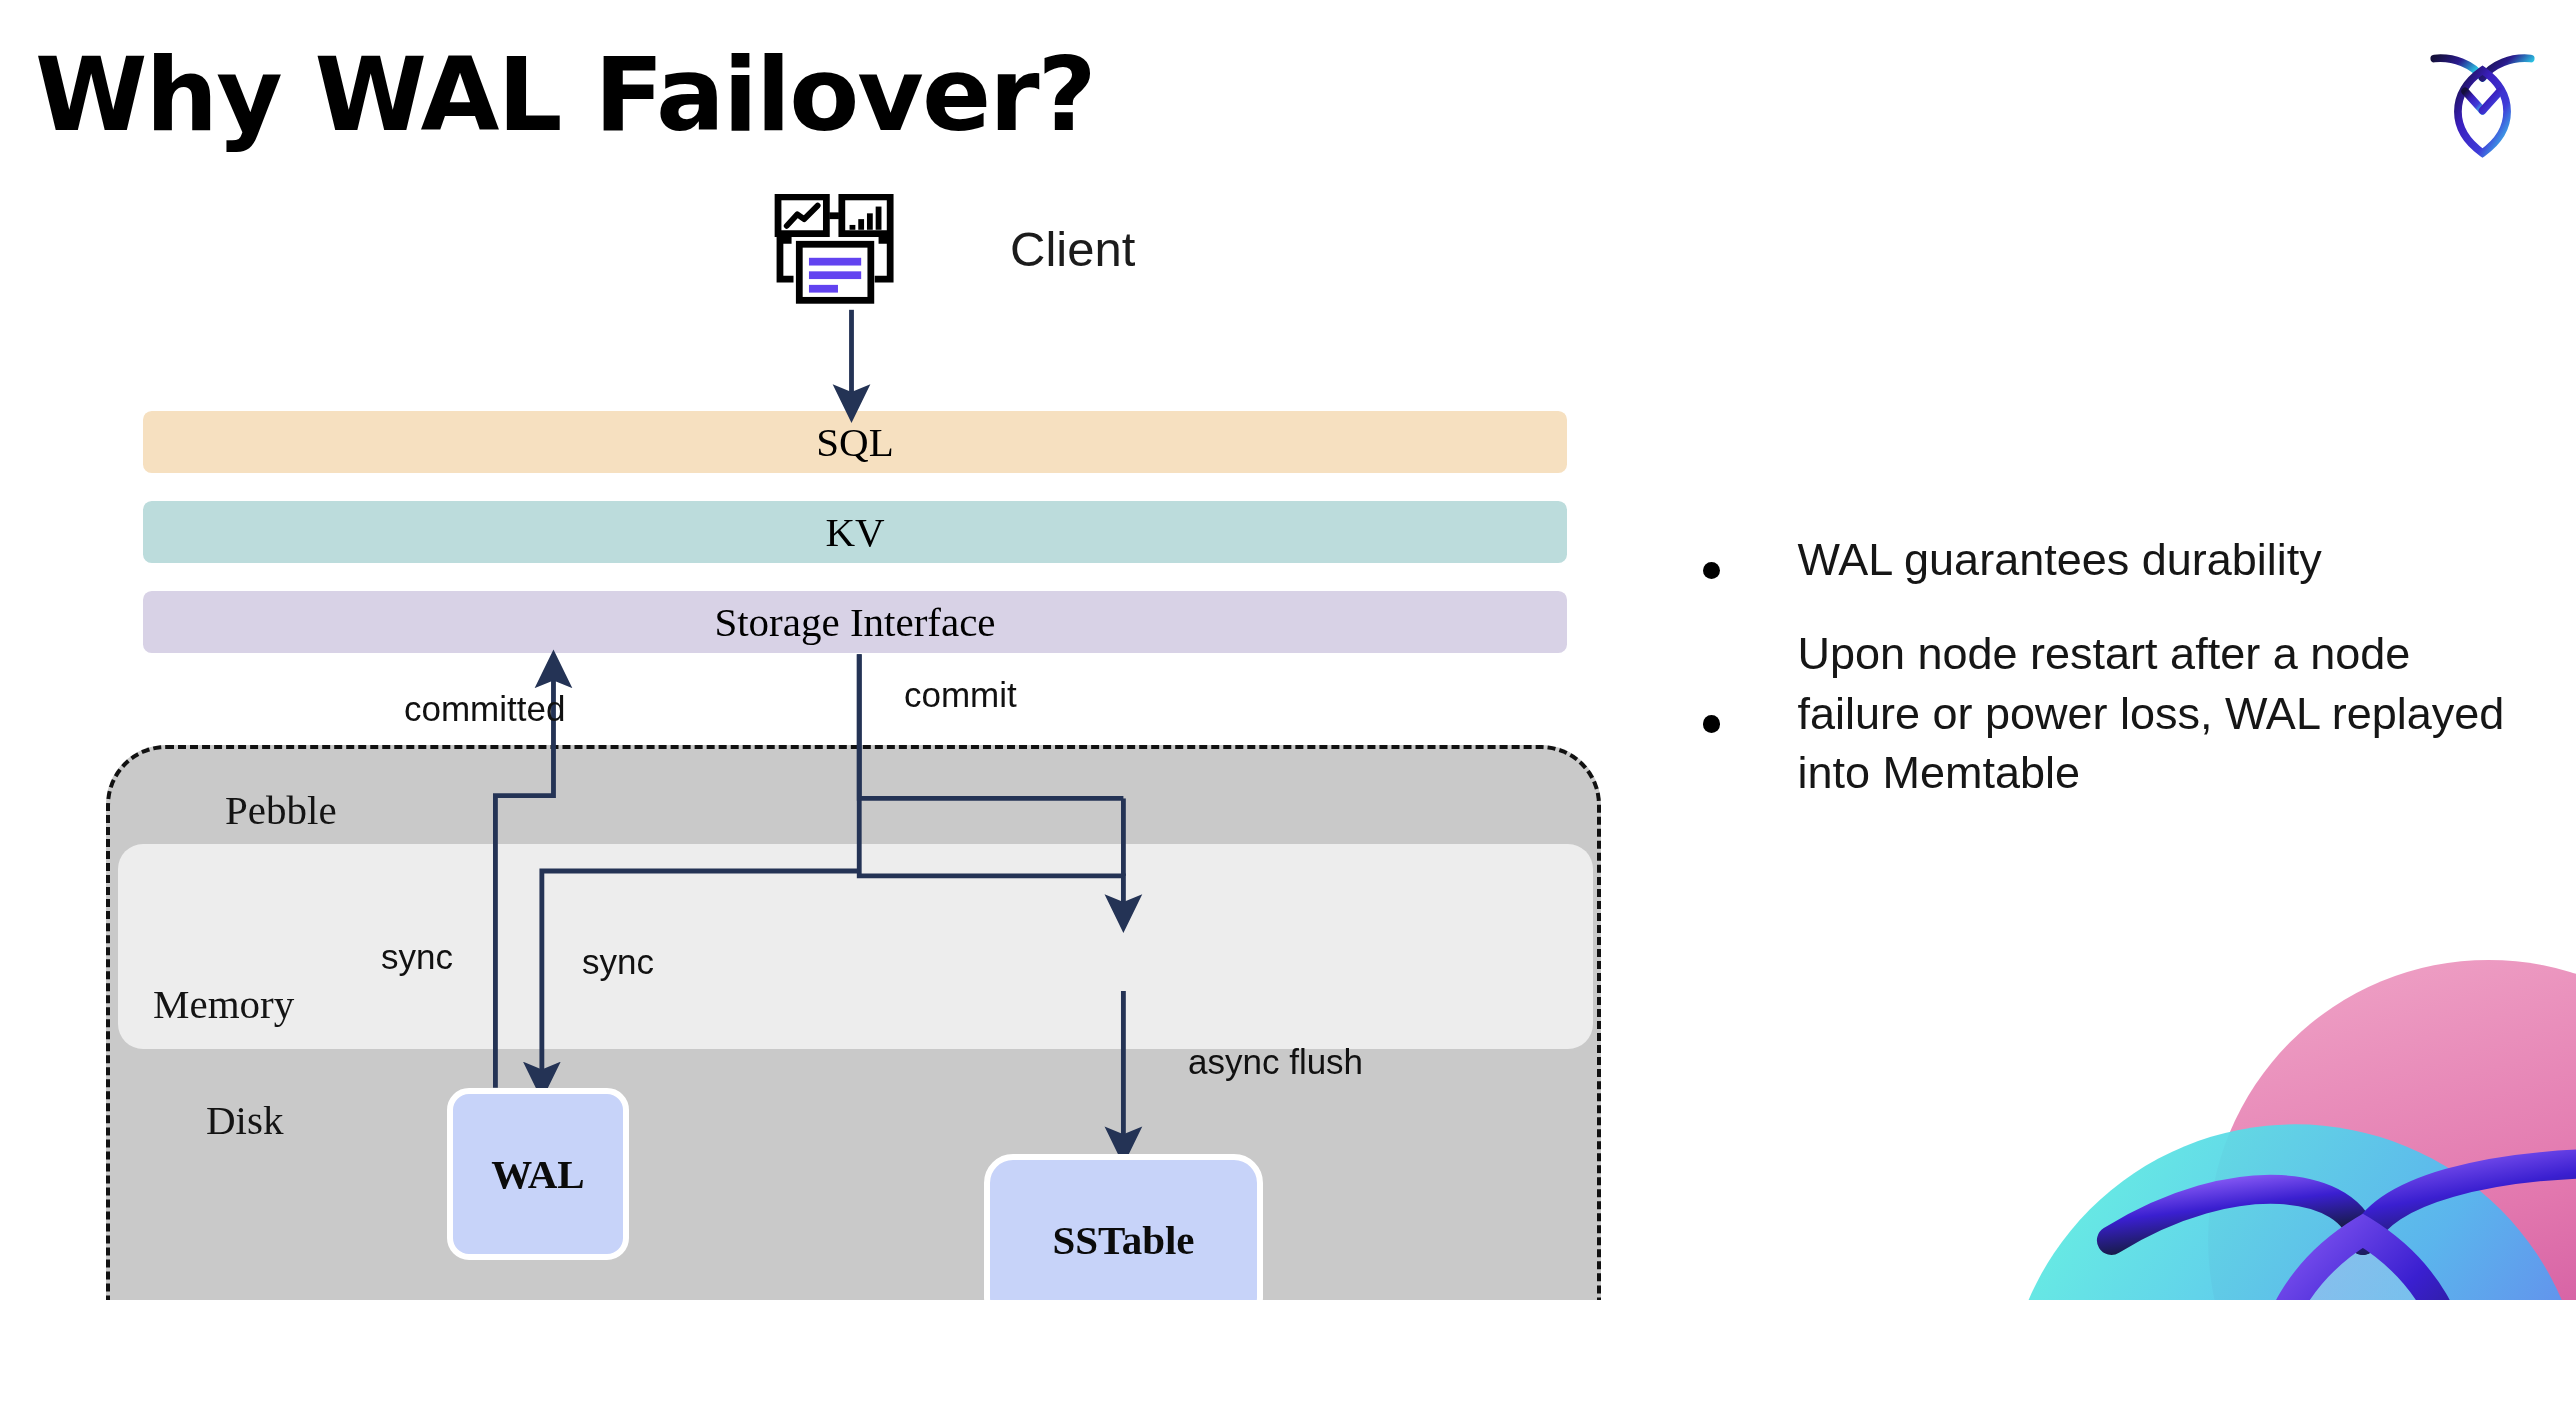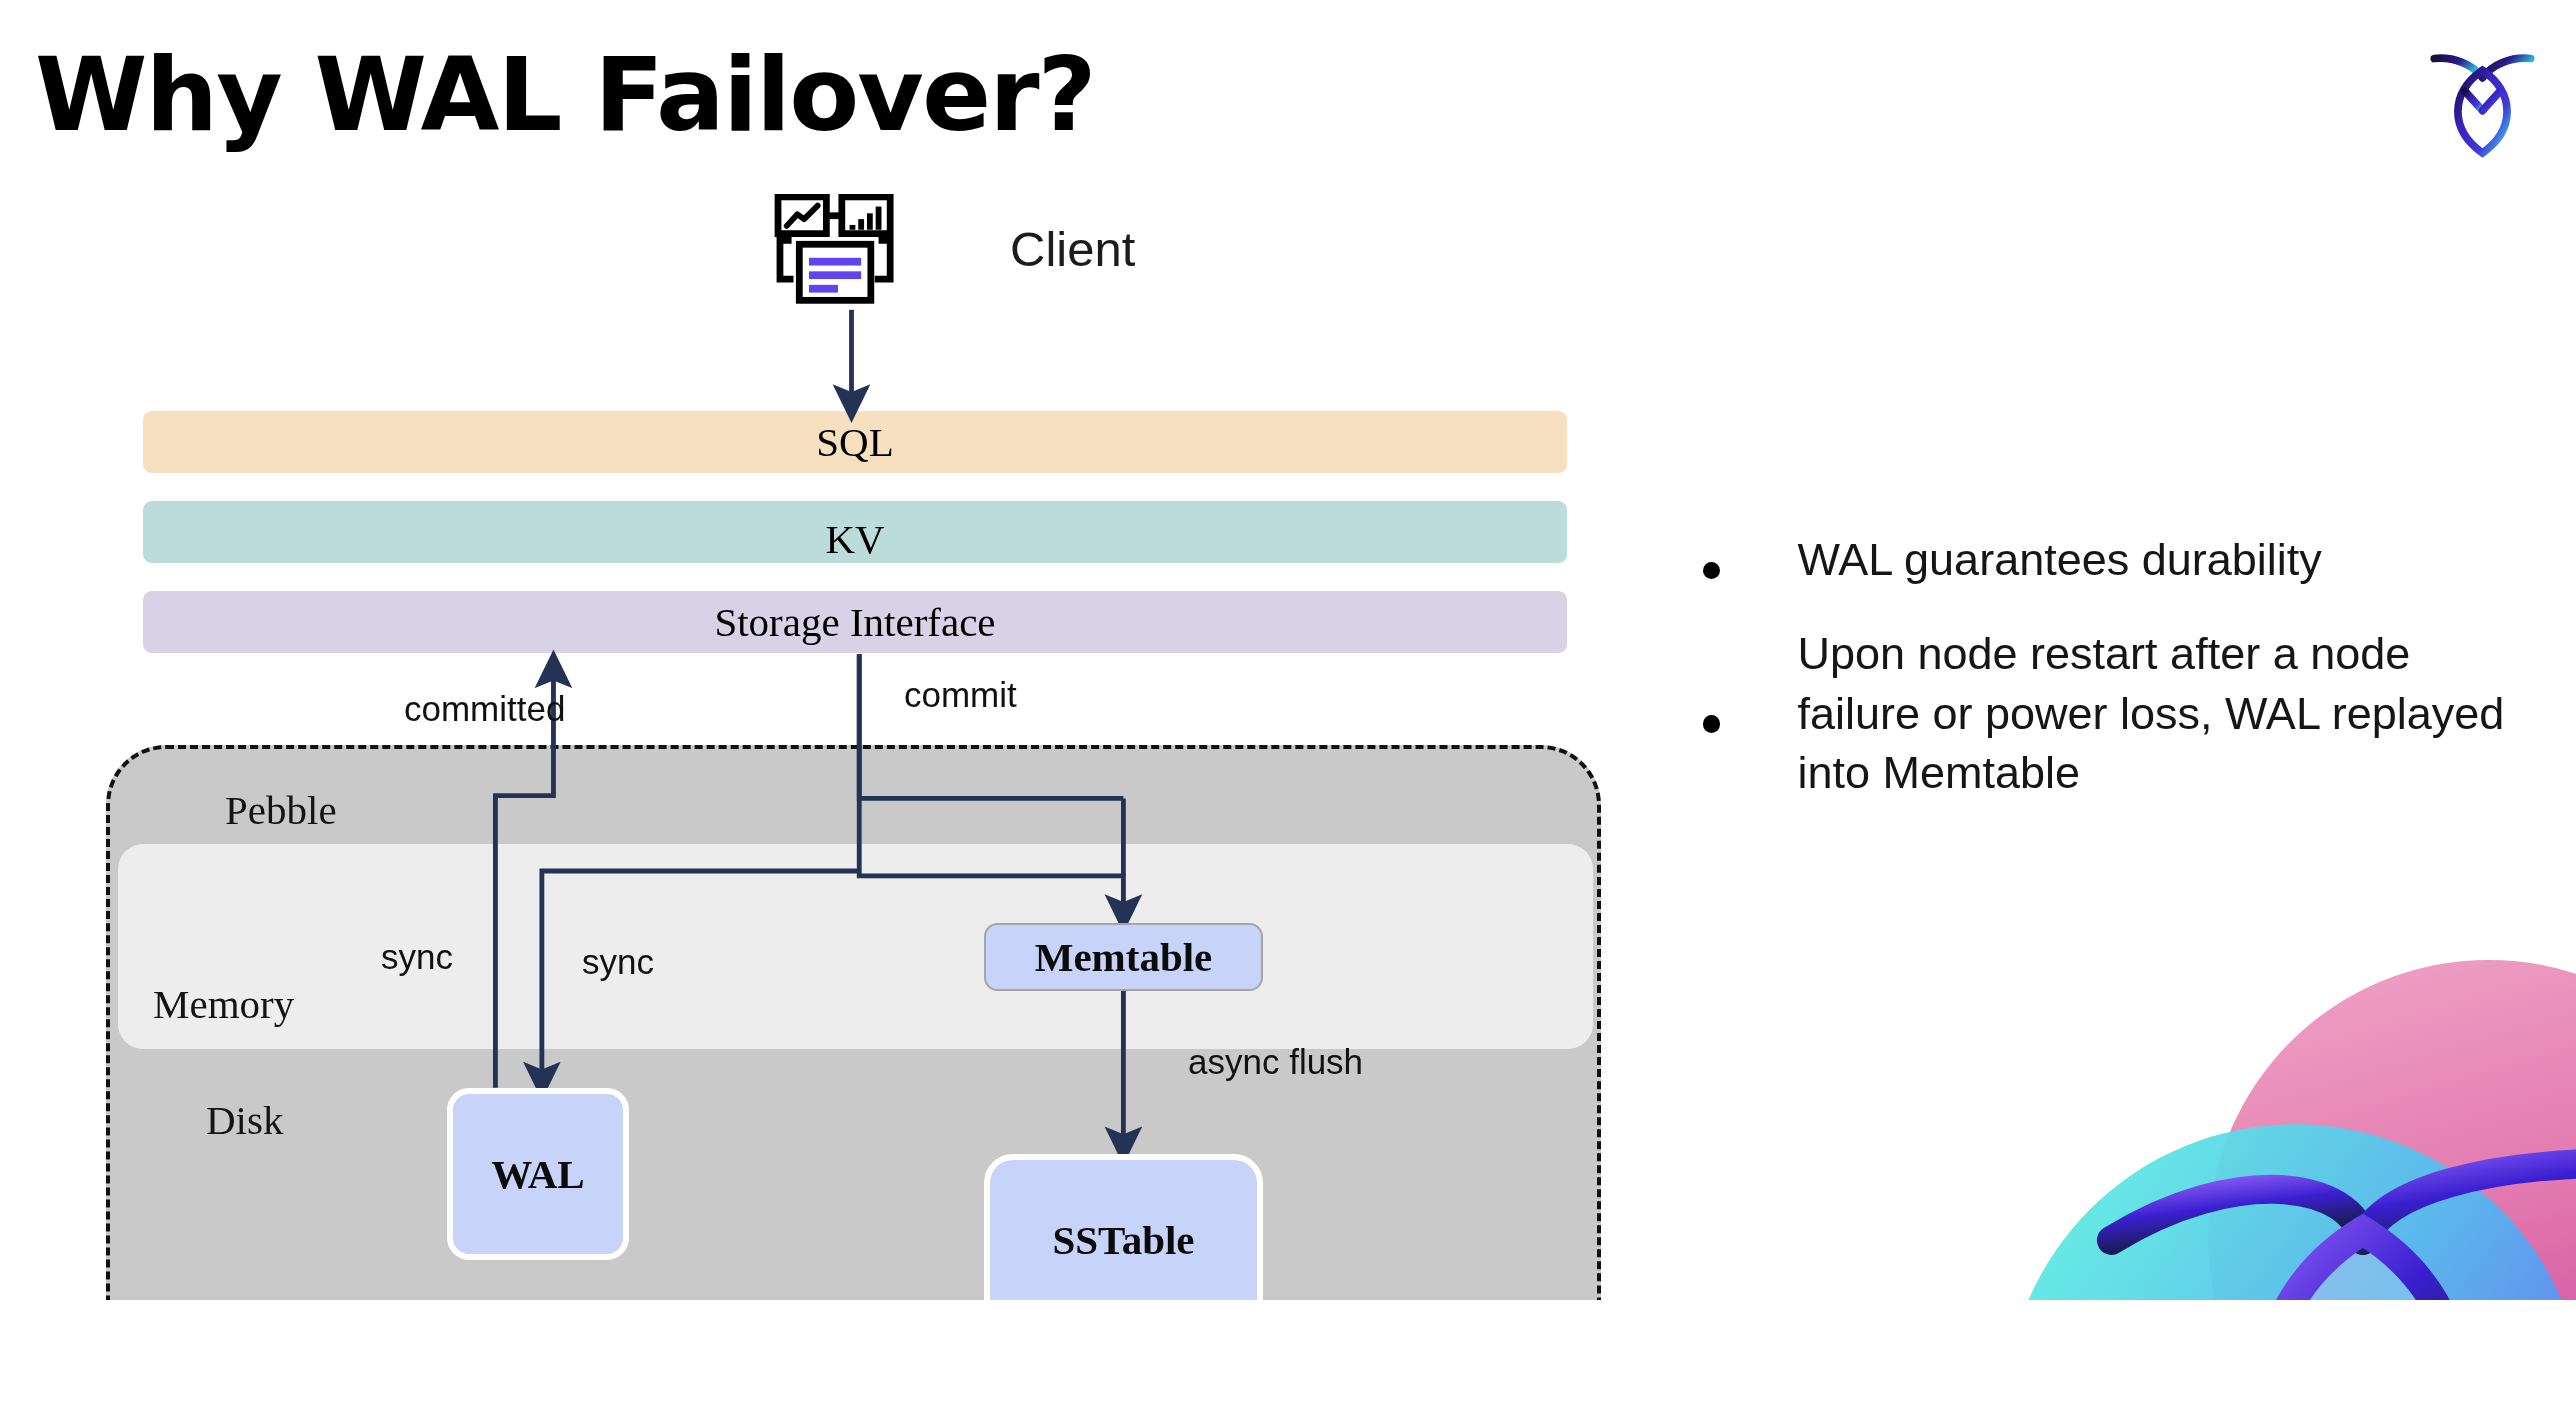--- a/index.html
+++ b/index.html
@@ -85,21 +85,21 @@
     height: 62px;
     border-radius: 8.7px;
     display: flex;
     align-items: center;
     justify-content: center;
     font-family: "Liberation Serif", serif;
     font-size: 41px;
     color: #000000;
   }
   #layer-sql { top: 411px; }
-  #layer-kv  { top: 501px; align-items: flex-end; }
+  #layer-kv  { top: 501px; }
   #layer-si  { top: 591px; }
 
   
   #pebble-box {
     position: absolute;
     left: 106px;
     top: 745px;
     width: 1495px;
     height: 648px;
     border: 4.8px dashed #111111;
@@ -372,23 +372,20 @@
         <path d="M512 1124 L512 822 L572 822 L572 690" marker-end="url(#arrowHead)"></path>
 
         <path d="M1161 825 L1161 905"></path>
         <path d="M560 1110 L560 900 L888 900"></path>
         <path d="M560 1110 L560 1118" marker-end="url(#arrowHead)"></path>
 
         <path d="M1161 1024 L1161 1185" marker-end="url(#arrowHead)"></path>
       </g>
     </svg>
 
-    <div class="node-box" id="node-memtable">
-      <span>Memtable</span>
-    </div>
     <div class="node-box" id="node-wal">
       <span>WAL</span>
     </div>
     <div class="node-box" id="node-sstable">
       <span>SSTable</span>
     </div>
 
     <div class="edge-label" id="lbl-committed">committed</div>
     <div class="edge-label" id="lbl-commit">commit</div>
     <div class="edge-label" id="lbl-sync-1">sync</div>

